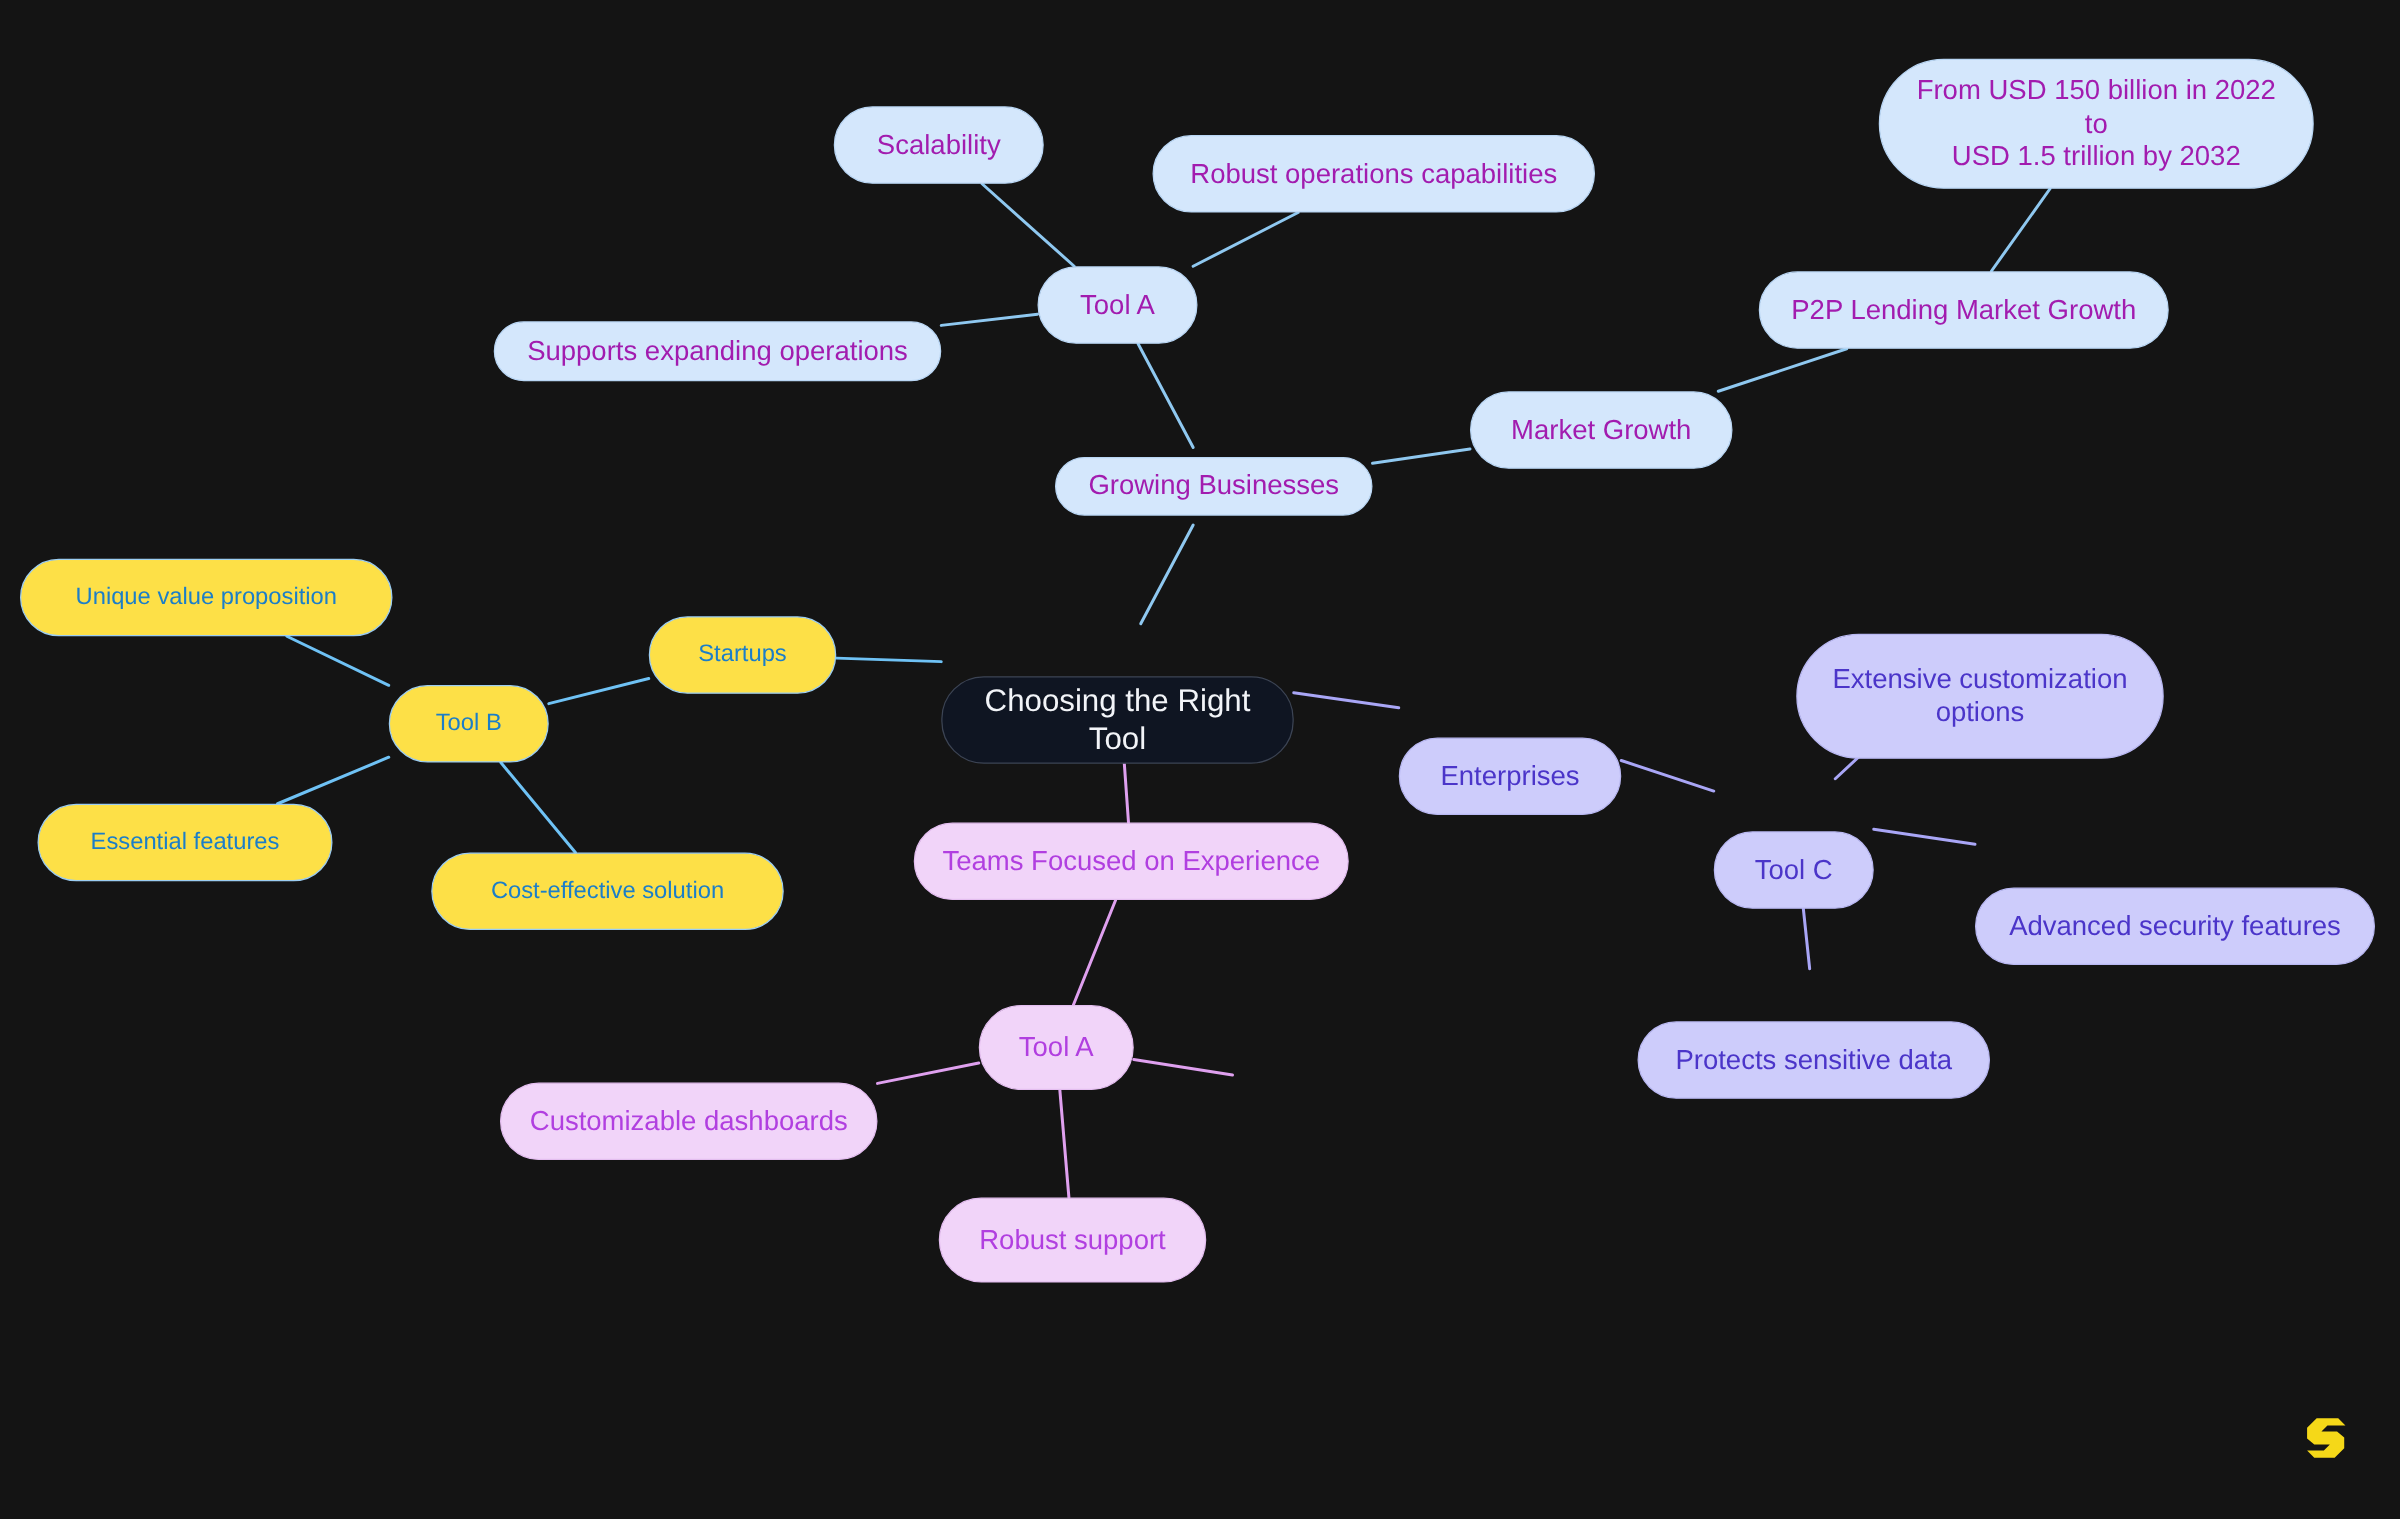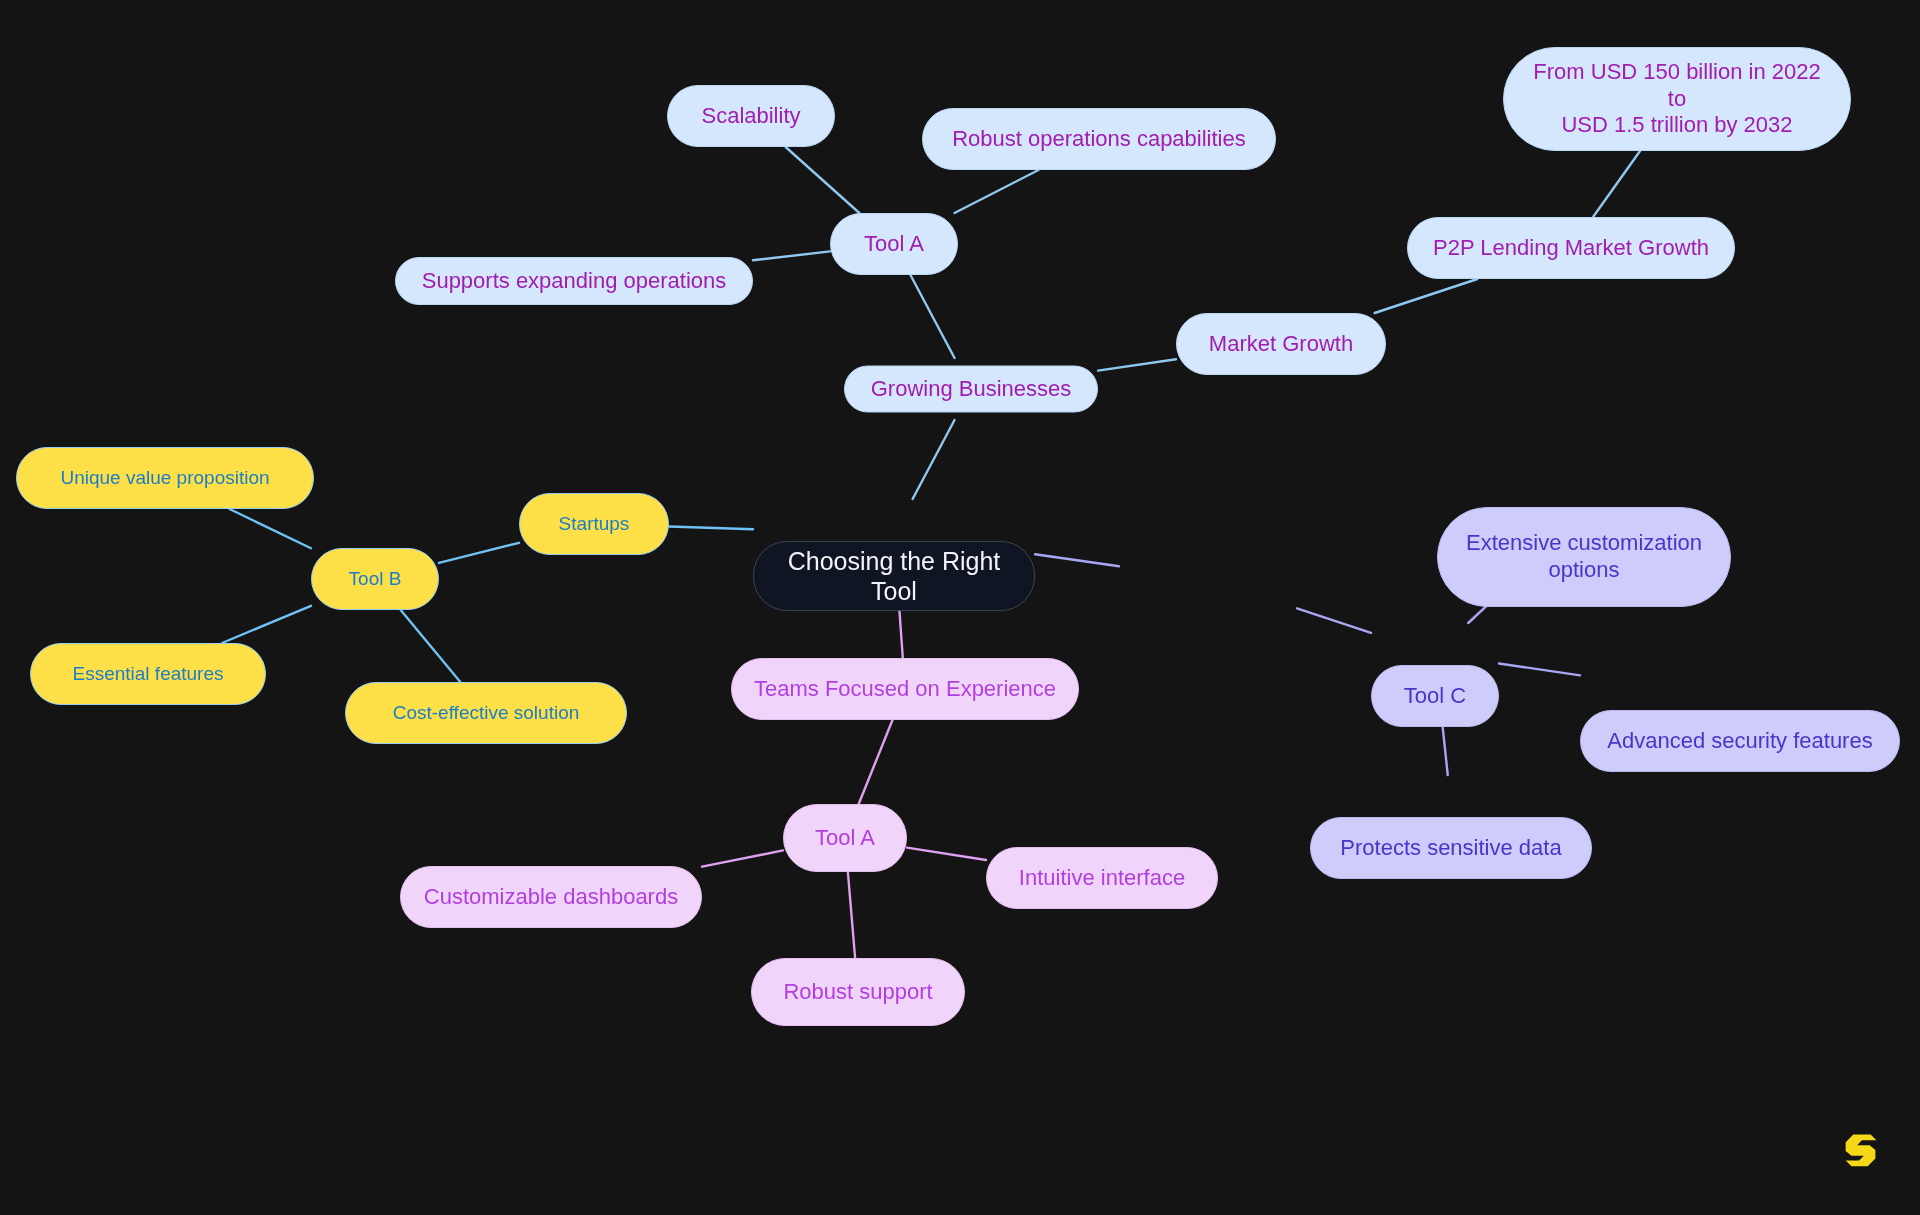--- a/index.html
+++ b/index.html
@@ -157,20 +157,23 @@
   <div class="node n-blue-mid" style="left: 165px; top: 478px; width: 298px; height: 62px;">
     <span>Unique value proposition</span>
   </div>
   <div class="node n-blue-mid" style="left: 148px; top: 674px; width: 236px; height: 62px;">
     <span>Essential features</span>
   </div>
   <div class="node n-blue-mid" style="left: 486px; top: 713px; width: 282px; height: 62px;">
     <span>Cost-effective solution</span>
   </div>
 
+  <div class="node n-purple" style="left: 1208px; top: 579px; width: 178px; height: 62px;">
+    <span>Enterprises</span>
+  </div>
   <div class="node n-purple" style="left: 1435px; top: 654px; width: 128px; height: 62px;">
     <span>Tool C</span>
   </div>
   <div class="node n-purple" style="left: 1584px; top: 515px; width: 294px; height: 100px;">
     <span>Extensive customization
 options</span>
   </div>
   <div class="node n-purple" style="left: 1740px; top: 699px; width: 320px; height: 62px;">
     <span>Advanced security features</span>
   </div>
@@ -180,23 +183,20 @@
 
   <div class="node n-pink" style="left: 905px; top: 689px; width: 348px; height: 62px;">
     <span>Teams Focused on Experience</span>
   </div>
   <div class="node n-pink" style="left: 845px; top: 838px; width: 124px; height: 68px;">
     <span>Tool A</span>
   </div>
   <div class="node n-pink" style="left: 551px; top: 897px; width: 302px; height: 62px;">
     <span>Customizable dashboards</span>
   </div>
-  <div class="node n-pink" style="left: 1102px; top: 878px; width: 232px; height: 62px;">
-    <span>Intuitive interface</span>
-  </div>
   <div class="node n-pink" style="left: 858px; top: 992px; width: 214px; height: 68px;">
     <span>Robust support</span>
   </div>
 
   <svg id="logo" viewBox="0 0 48 48">
     <path d="M34 10 H16 L8 18 V27 L14 32 H27 L22 37 H8 L14 43 H31 L39 35 V26 L33 21 H20 L25 16 H40 Z" fill="#f5d818"></path>
   </svg>
 
 </div>
 

